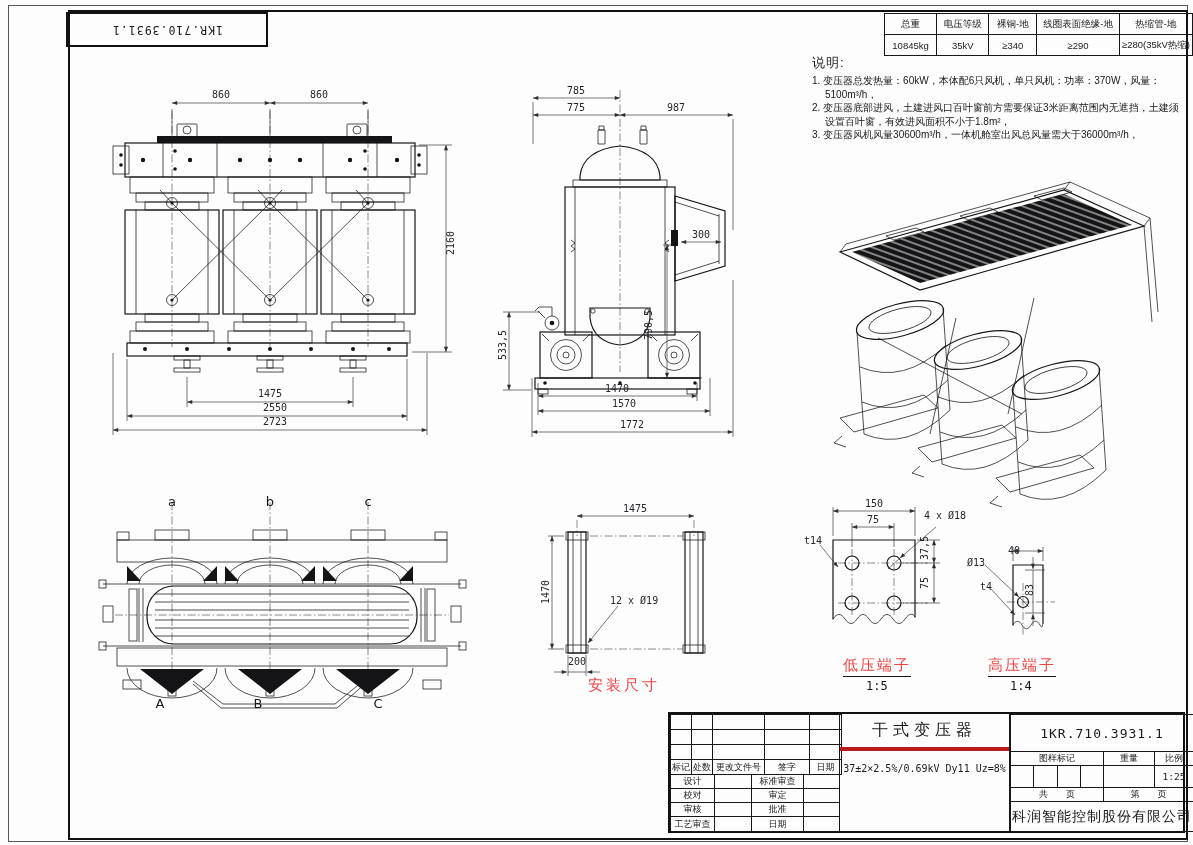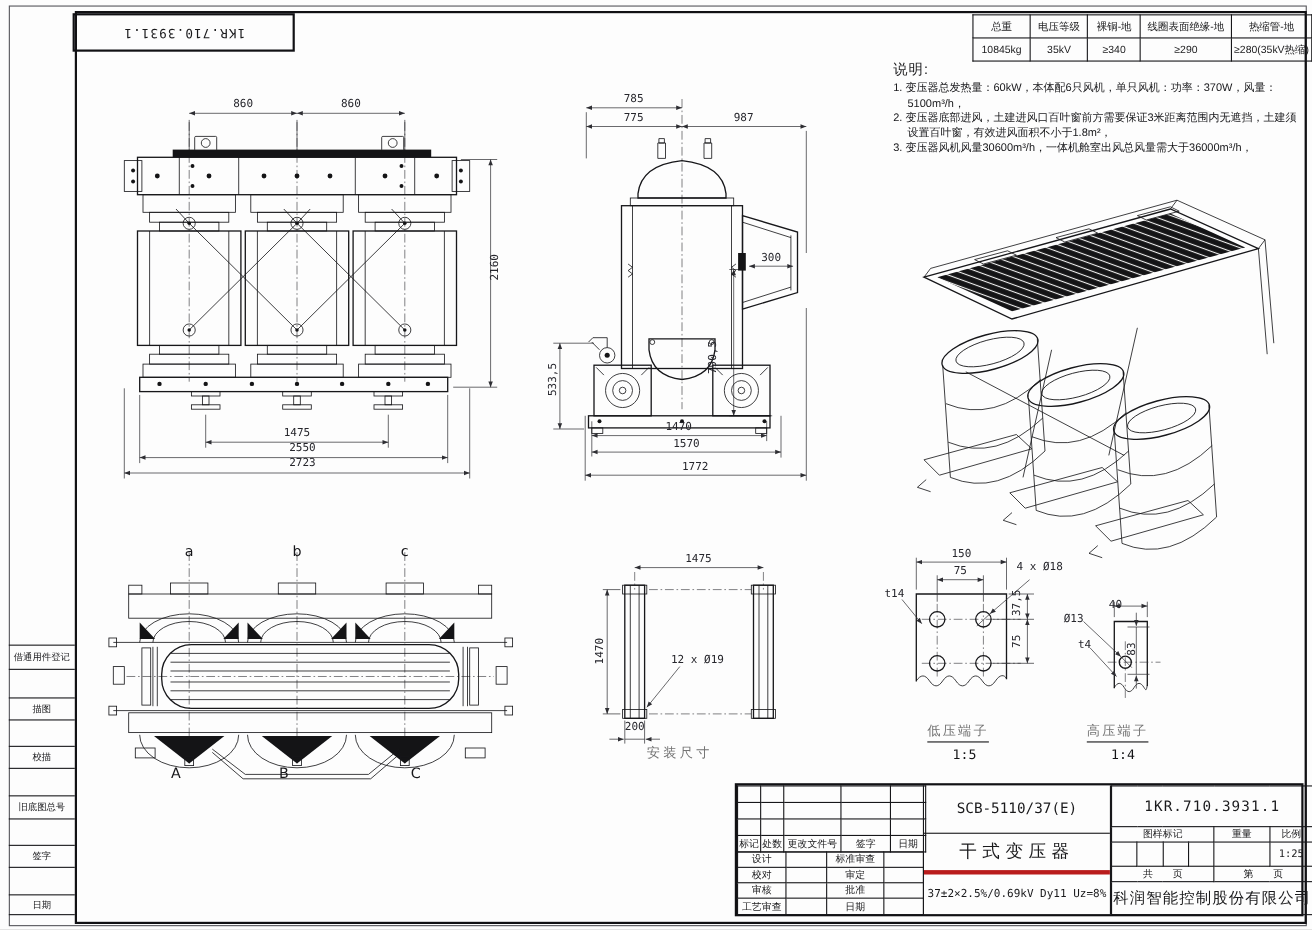--- a/index.html
+++ b/index.html
@@ -5,21 +5,21 @@
   html,body{margin:0;padding:0;background:#cfcfcf;}
   .sheet{position:relative;width:1193px;height:845px;background:#fdfdfd;overflow:hidden;
          font-family:"Liberation Sans","DejaVu Sans",sans-serif;color:#1a1a1c;}
   .abs{position:absolute;}
   .outer-border{position:absolute;left:8px;top:5px;width:1178px;height:835px;border:1px solid #55555a;}
   .frame{position:absolute;left:68px;top:10px;width:1116px;height:826px;border:2px solid #111114;}
   
   .dim{position:absolute;font-family:"DejaVu Sans Mono","Liberation Mono",monospace;
        font-size:10px;line-height:12px;height:12px;color:#26262c;text-align:center;white-space:nowrap;}
   .rot{transform:rotate(-90deg);transform-origin:center;}
-  .caption{position:absolute;font-size:12px;letter-spacing:2px;color:#737373;white-space:nowrap;text-align:center;}
+  .caption{position:absolute;font-size:15px;letter-spacing:2px;color:#ef4444;white-space:nowrap;text-align:center;}
   .caption.ul{border-bottom:1.5px solid #141416;padding-bottom:1px;}
   .scale-lbl{position:absolute;font-size:12px;font-family:"DejaVu Sans Mono",monospace;color:#141416;}
   .phase{position:absolute;font-size:13px;font-family:"DejaVu Sans","Liberation Sans",sans-serif;color:#17171a;width:20px;text-align:center;}
   
   .corner-ref{position:absolute;left:66px;top:12px;width:198px;height:31px;border:2px solid #111114;
       display:flex;align-items:center;justify-content:center;}
   .corner-ref span{transform:rotate(180deg);font-family:"DejaVu Sans Mono",monospace;font-size:11.5px;letter-spacing:1px;}
   
   table{border-collapse:collapse;}
   .spec-table{position:absolute;left:884px;top:13px;}
@@ -588,21 +588,20 @@
       <tr style="height:15px">
         <td>工艺审查</td>
             <td></td>
         <td>日期</td>
             <td></td>
       </tr>
     </tbody>
       </table>
 
     <div class="tb-mid">
-      <div class="cellc" style="height:44px;border-bottom:1px solid #17171a;font-size:13px;font-family:'DejaVu Sans Mono',monospace;">SCB-5110/37(E)</div>
       <div class="cellc" style="height:37px;border-bottom:4px solid #b91c1c;font-size:16px;letter-spacing:5px;">干式变压器</div>
       <div class="cellc" style="height:35px;font-size:10px;font-family:'DejaVu Sans Mono',monospace;white-space:nowrap;">37±2×2.5%/0.69kV Dy11 Uz=8%</div>
     </div>
 
     <table class="tb-c">
       <colgroup>
           <col style="width:22px">
           <col style="width:22px">
           <col style="width:22px">
           <col style="width:22px">
@@ -630,27 +629,13 @@
         <td colspan="4">共　　页</td>
         <td colspan="2">第　　页</td>
       </tr>
       <tr style="height:30px">
         <td colspan="6" style="font-size:14px;letter-spacing:1px;">科润智能控制股份有限公司</td>
       </tr>
     </tbody>
       </table>
   </div>
 
-  <div class="left-strip">
-    <div class="strip-box" style="height:22px">借通用件登记</div>
-    <div class="strip-box" style="height:26px"></div>
-    <div class="strip-box" style="height:20px">描图</div>
-    <div class="strip-box" style="height:24px"></div>
-    <div class="strip-box" style="height:20px">校描</div>
-    <div class="strip-box" style="height:25px"></div>
-    <div class="strip-box" style="height:21px">旧底图总号</div>
-    <div class="strip-box" style="height:24px"></div>
-    <div class="strip-box" style="height:20px">签字</div>
-    <div class="strip-box" style="height:25px"></div>
-    <div class="strip-box" style="height:18px">日期</div>
-    <div class="strip-box" style="height:24px;border-bottom:none"></div>
-  </div>
 </div>
 
 </body></html>

